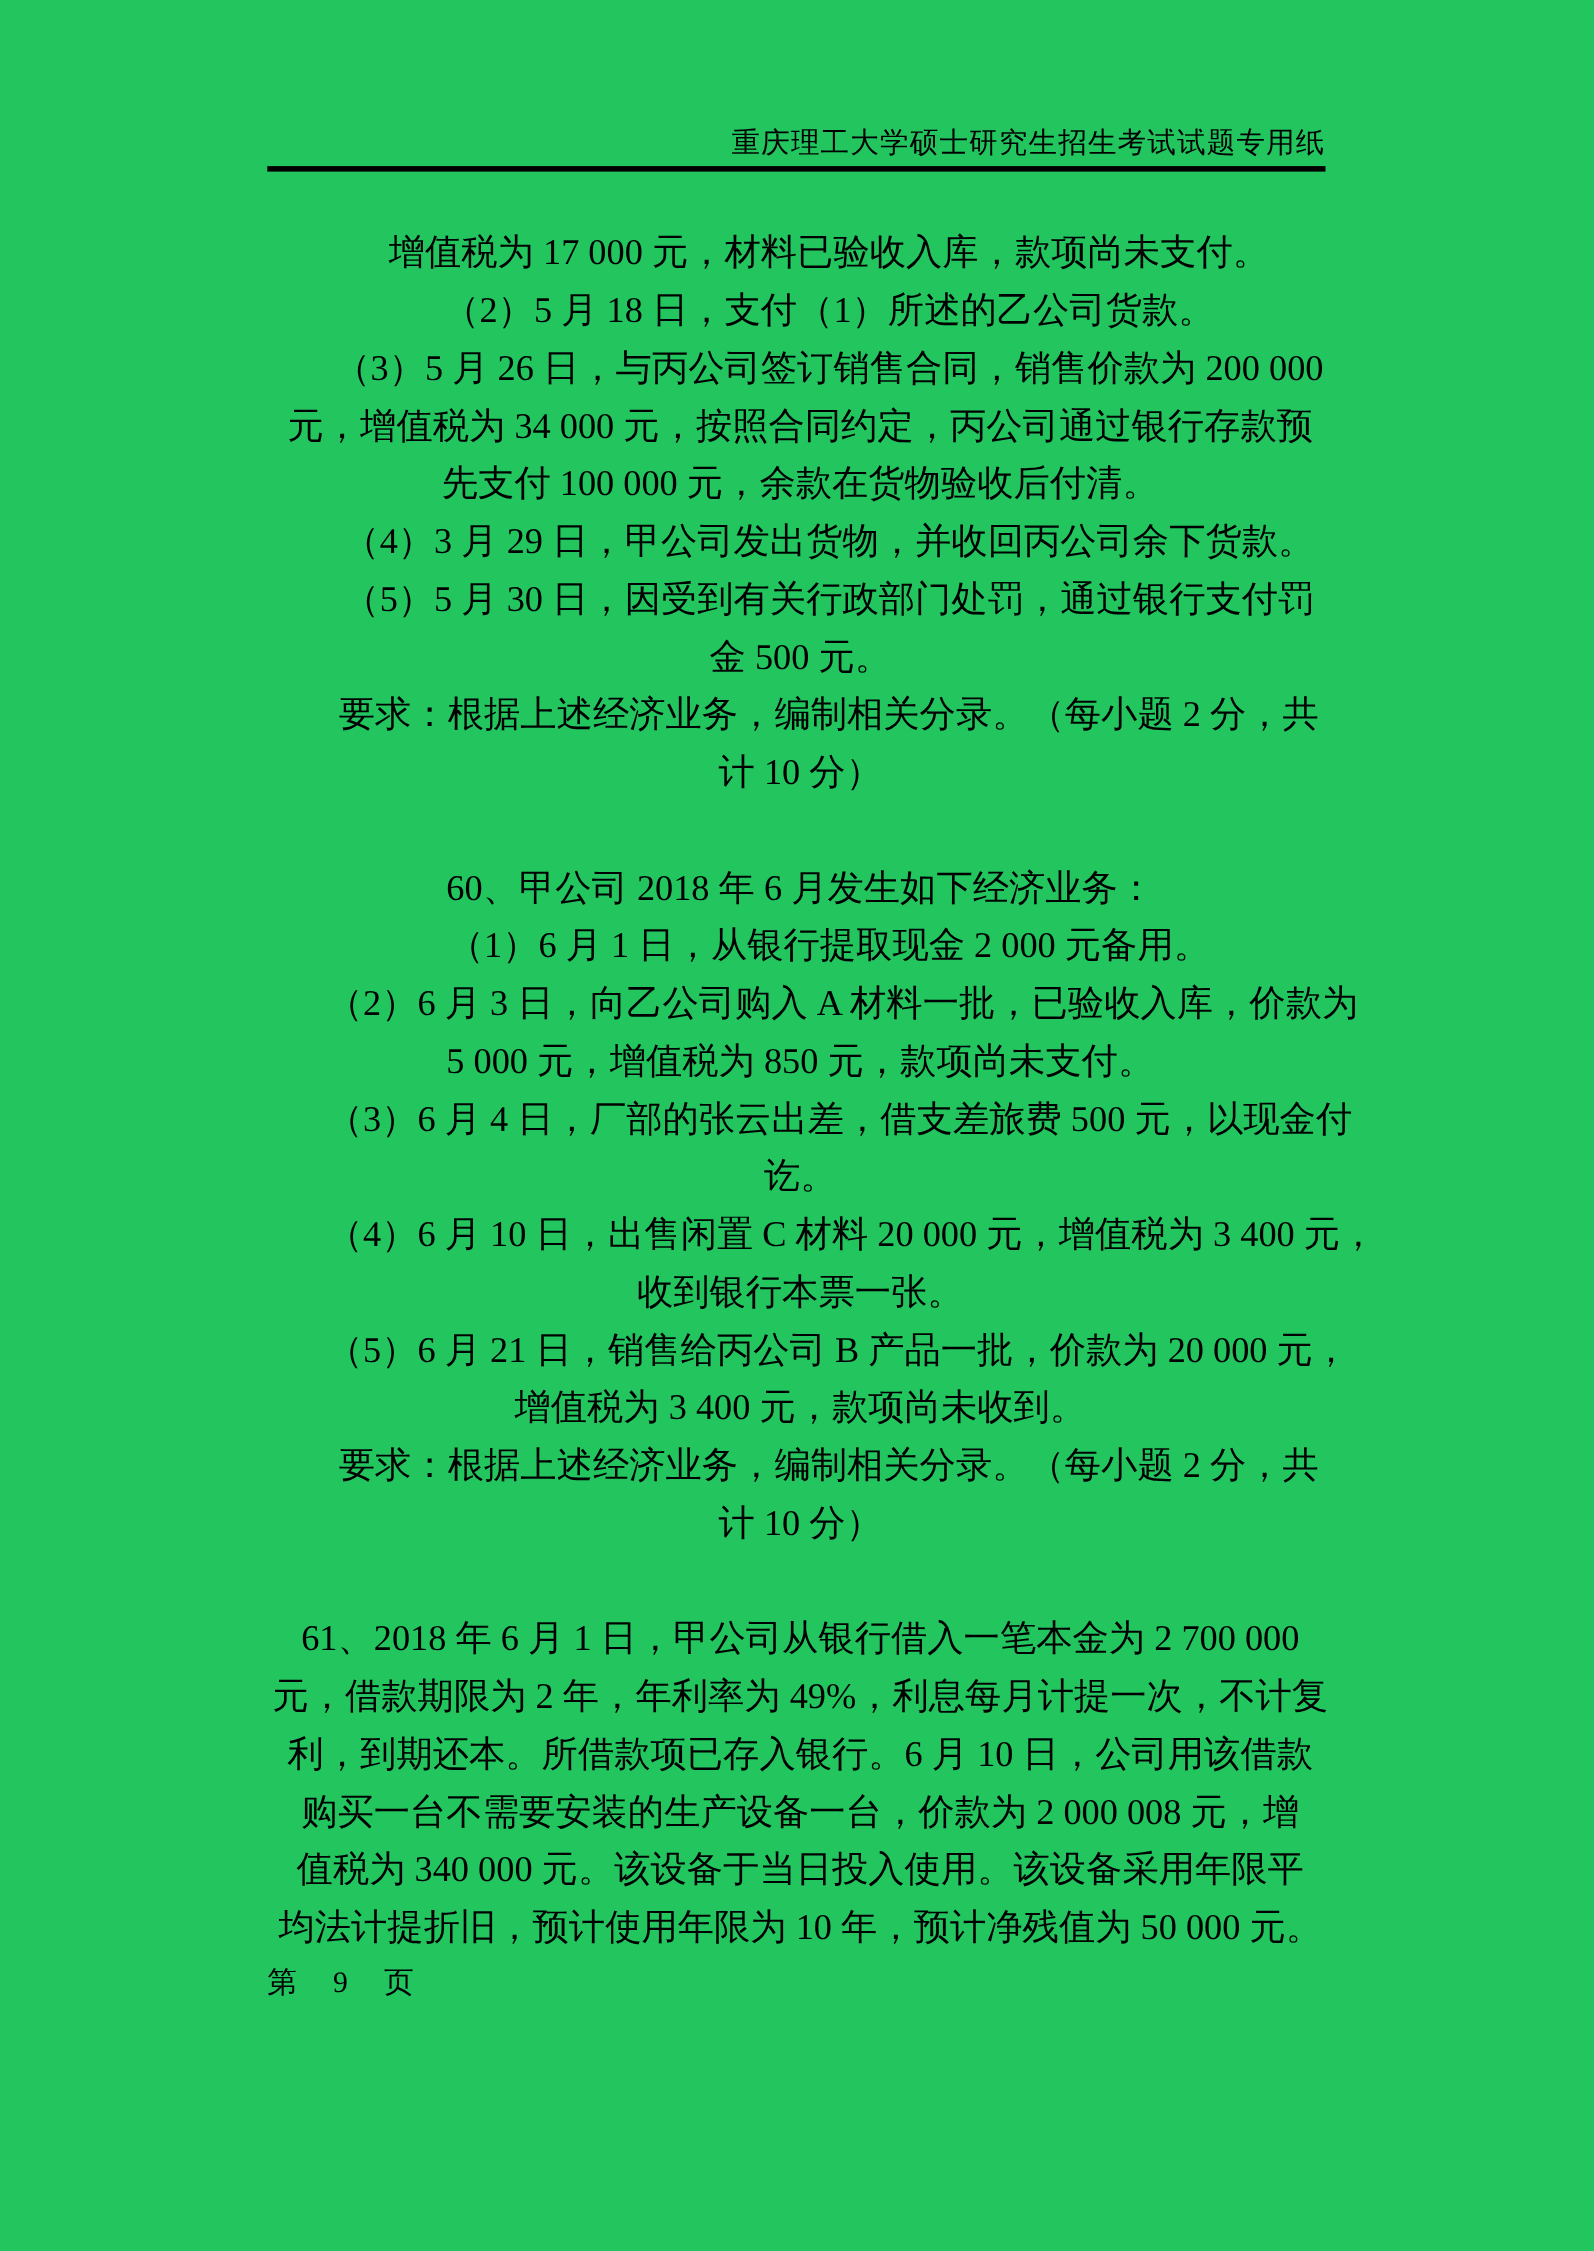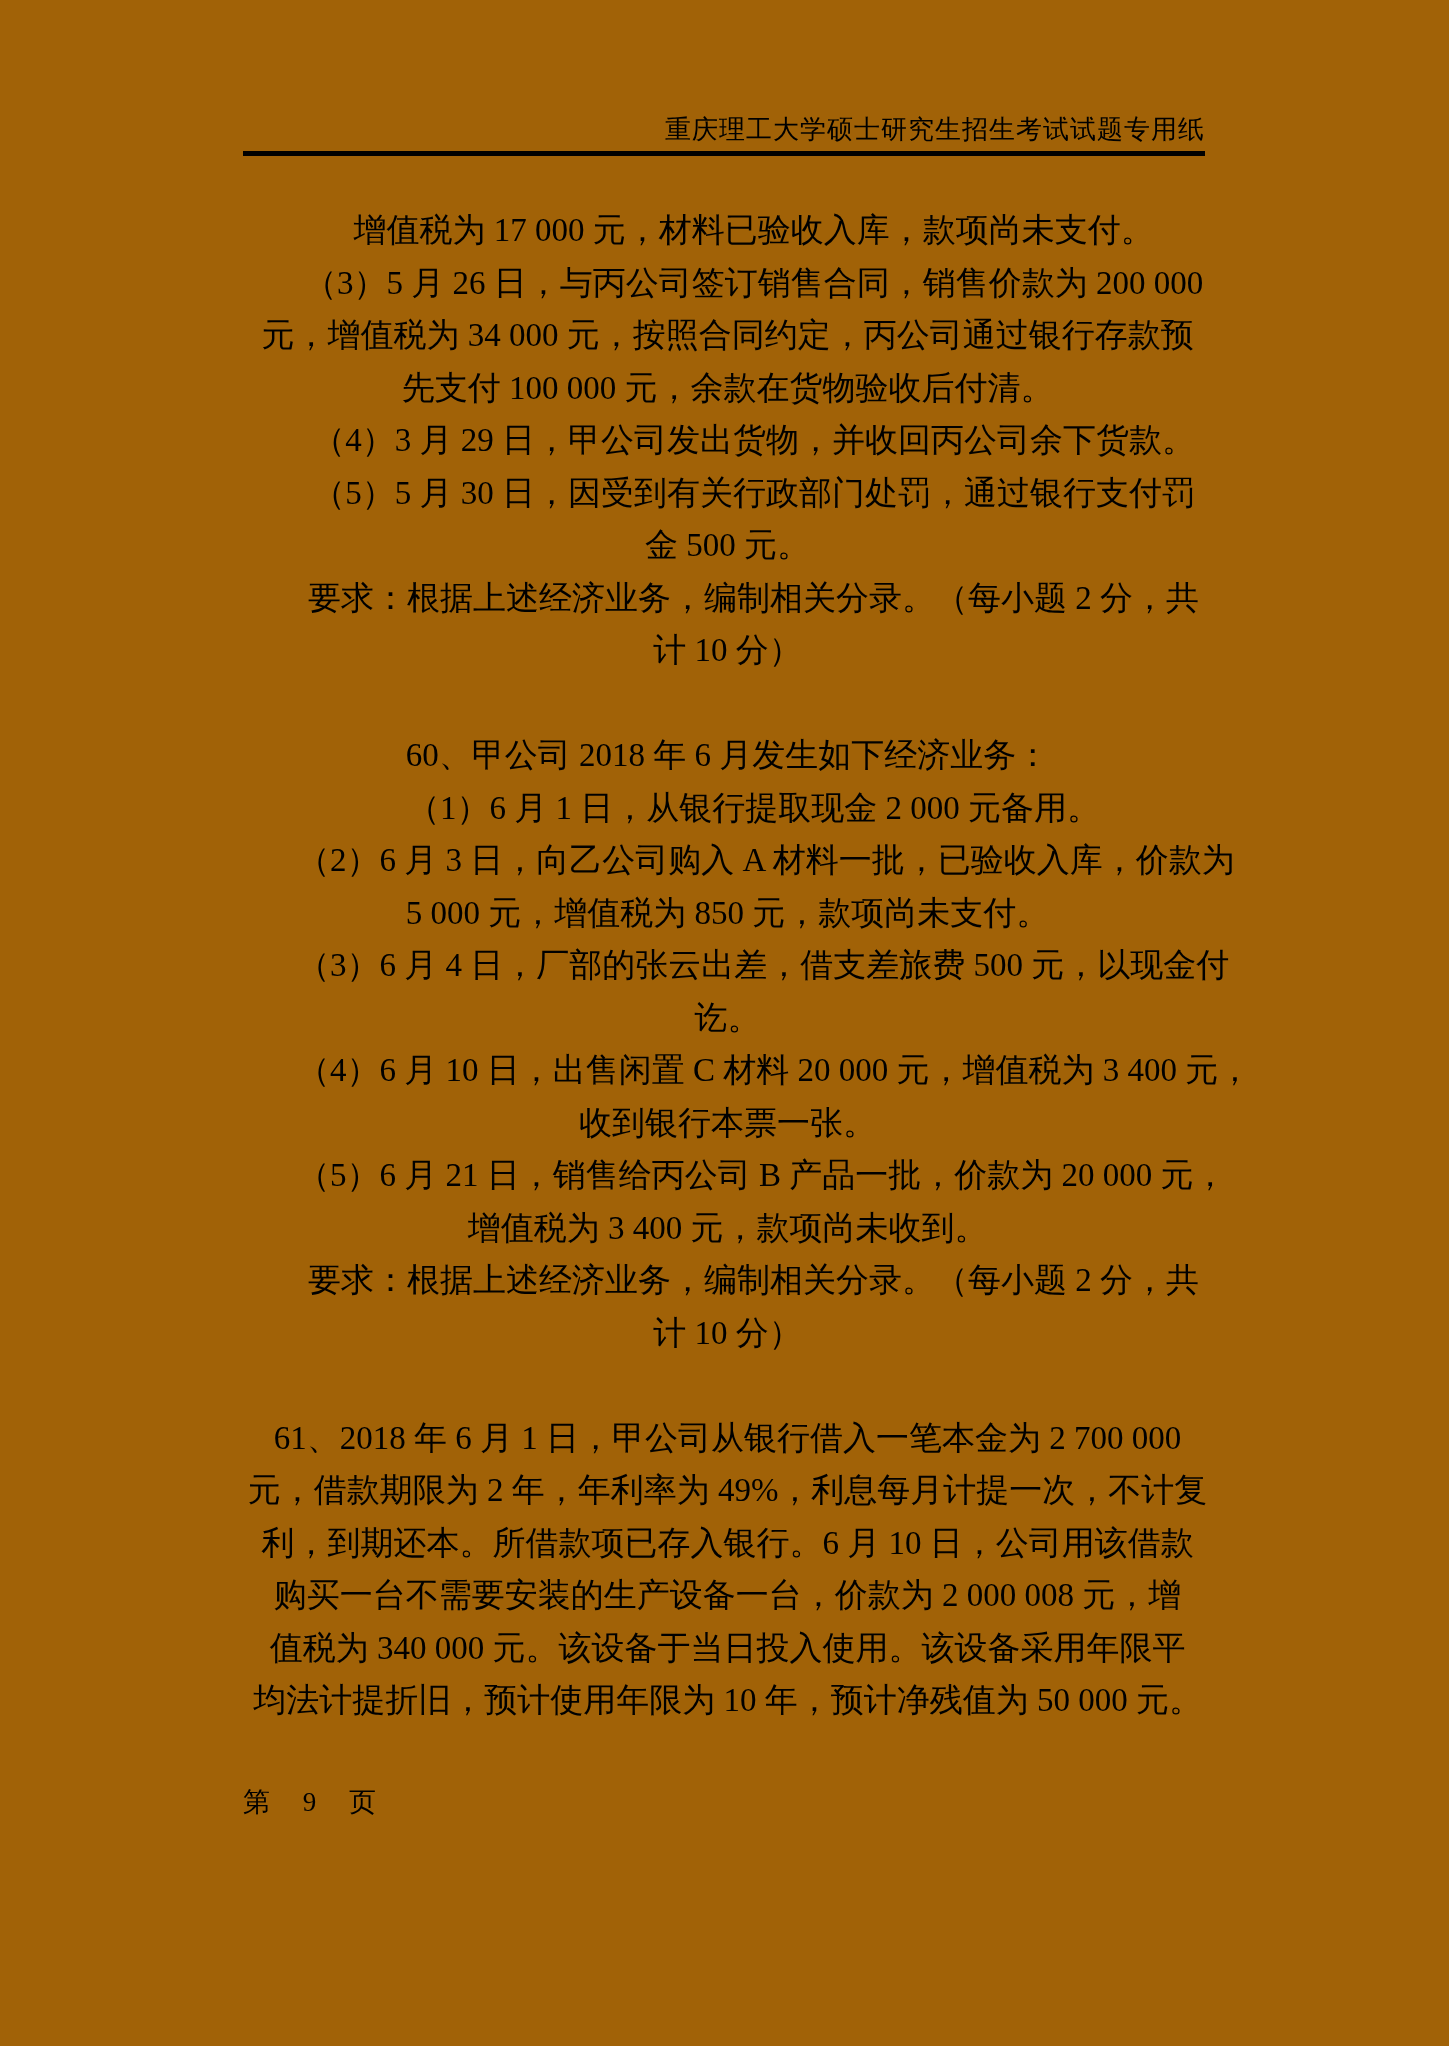--- a/index.html
+++ b/index.html
@@ -4,21 +4,21 @@
 <style>
   html, body {
     margin: 0;
     padding: 0;
     background: #ffffff;
   }
   .page {
     position: relative;
     width: 1449px;
     height: 2046px;
-    background: #a16207;
+    background: #22c55e;
     color: #000000;
     font-family: "Liberation Serif", "DejaVu Serif", serif;
     overflow: hidden;
   }
   .header {
     position: absolute;
     top: 114px;
     left: 243px;
     width: 962px;
     text-align: right;
@@ -71,20 +71,21 @@
 <div class="page">
 
   <div class="header">
     <span>重庆理工大学硕士研究生招生考试试题专用纸</span>
   </div>
 
   <div class="rule"></div>
 
   <div class="doc-body">
       <div class="line indent">增值税为 17 000 元，材料已验收入库，款项尚未支付。</div>
+      <div class="line indent">（2）5 月 18 日，支付（1）所述的乙公司货款。</div>
       <div class="line indent">（3）5 月 26 日，与丙公司签订销售合同，销售价款为 200 000</div>
       <div class="line">元，增值税为 34 000 元，按照合同约定，丙公司通过银行存款预</div>
       <div class="line">先支付 100  000 元，余款在货物验收后付清。</div>
       <div class="line indent">（4）3 月 29 日，甲公司发出货物，并收回丙公司余下货款。</div>
       <div class="line indent">（5）5 月 30 日，因受到有关行政部门处罚，通过银行支付罚</div>
       <div class="line">金 500 元。</div>
       <div class="line indent">要求：根据上述经济业务，编制相关分录。（每小题 2 分，共</div>
       <div class="line">计 10 分）</div>
       <div class="line blank"></div>
       <div class="line">60、甲公司 2018 年 6 月发生如下经济业务：</div>

